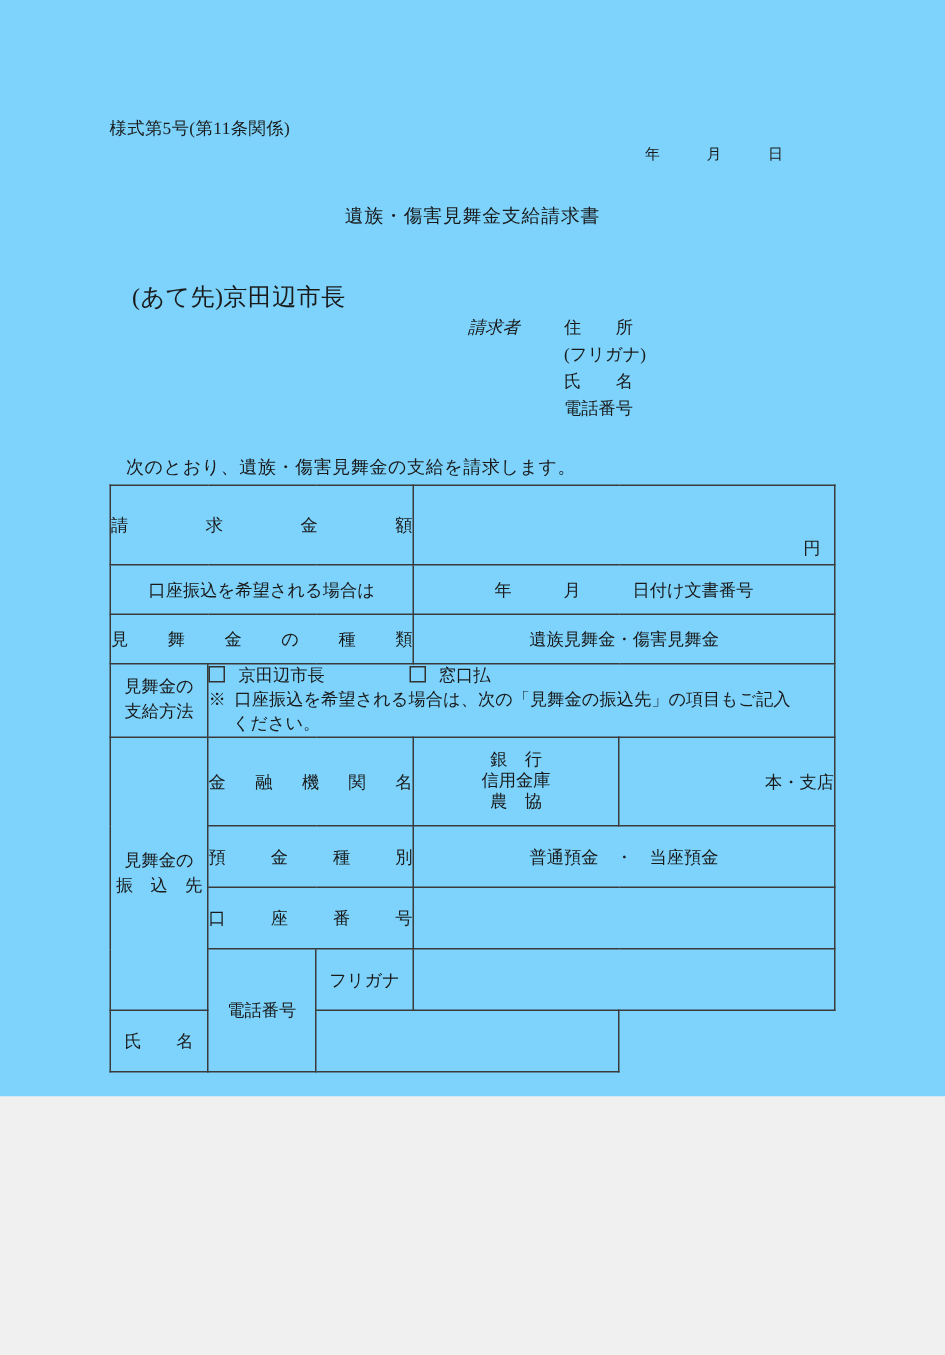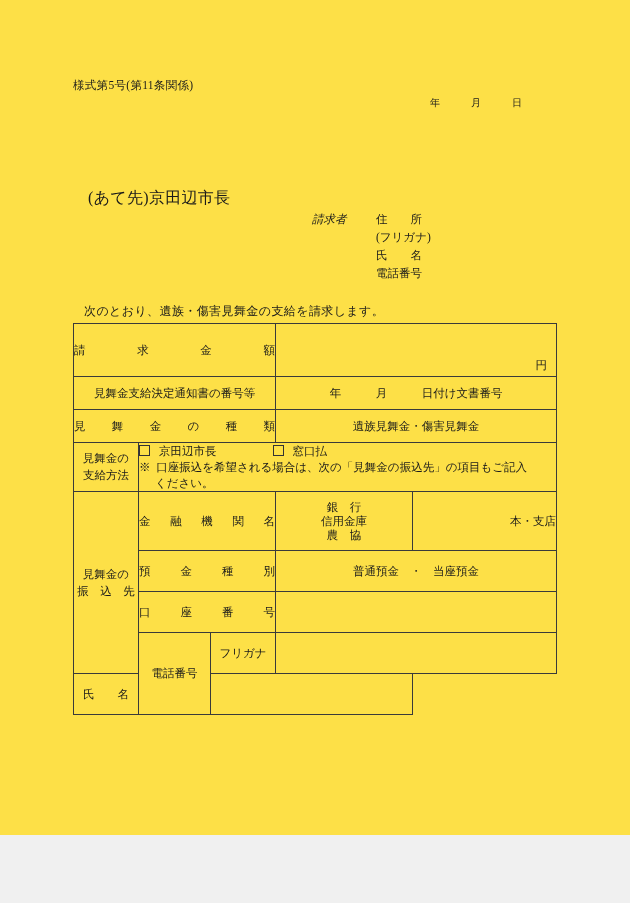--- a/index.html
+++ b/index.html
@@ -7,22 +7,22 @@
     margin: 0;
     padding: 0;
     background: #f0f0f0;
   }
   body {
     font-family: "Liberation Serif", "DejaVu Serif", serif;
   }
   .page {
     position: relative;
     width: 630px;
-    height: 835px;
-    background: #fde047;
+    height: 731px;
+    background: #7dd3fc;
     margin: 0 auto;
     overflow: hidden;
     color: #1a1a1a;
   }
 
   
   .form-no {
     position: absolute;
     left: 73px;
     top: 78px;
@@ -195,20 +195,21 @@
   <div class="form-no">様式第5号(第11条関係)</div>
 
   <div class="date-line">
     <span>年</span>
     <span class="gap"></span>
     <span>月</span>
     <span class="gap"></span>
     <span>日</span>
   </div>
 
+  <div class="doc-title">遺族・傷害見舞金支給請求書</div>
 
   <div class="addressee">(あて先)京田辺市長</div>
 
   <div class="applicant">
     <span class="row">
       <span class="lead">請求者</span><span class="sp-wide"></span><span class="val">住　　所</span>
     </span>
     <span class="row">
       <span class="lead empty">請求者</span><span class="sp-wide"></span><span class="val">(フリガナ)</span>
     </span>
@@ -241,21 +242,21 @@
             <span>額</span>
           </span>
         </td>
         <td class="amount-cell" colspan="2">
           <span></span>
           <span class="amount-unit">円</span>
         </td>
       </tr>
 
       <tr>
-        <td class="lbl h-32 ctr" colspan="3">見舞金支給決定通知書の番号等</td>
+        <td class="lbl h-32 ctr" colspan="3">口座振込を希望される場合は</td>
         <td class="h-32 ctr" colspan="2">年　　　月　　　日付け文書番号</td>
       </tr>
 
       <tr>
         <td class="lbl h-32" colspan="3">
           <span class="spread">
             <span>見</span>
             <span>舞</span>
             <span>金</span>
             <span>の</span>

